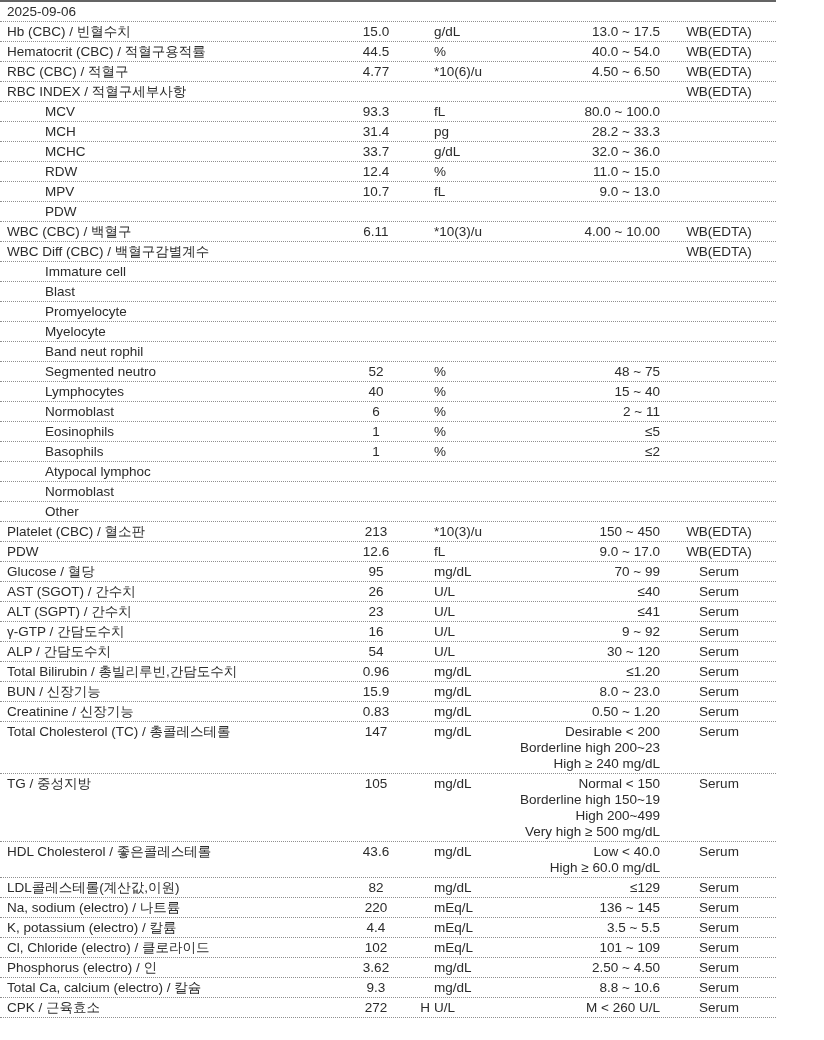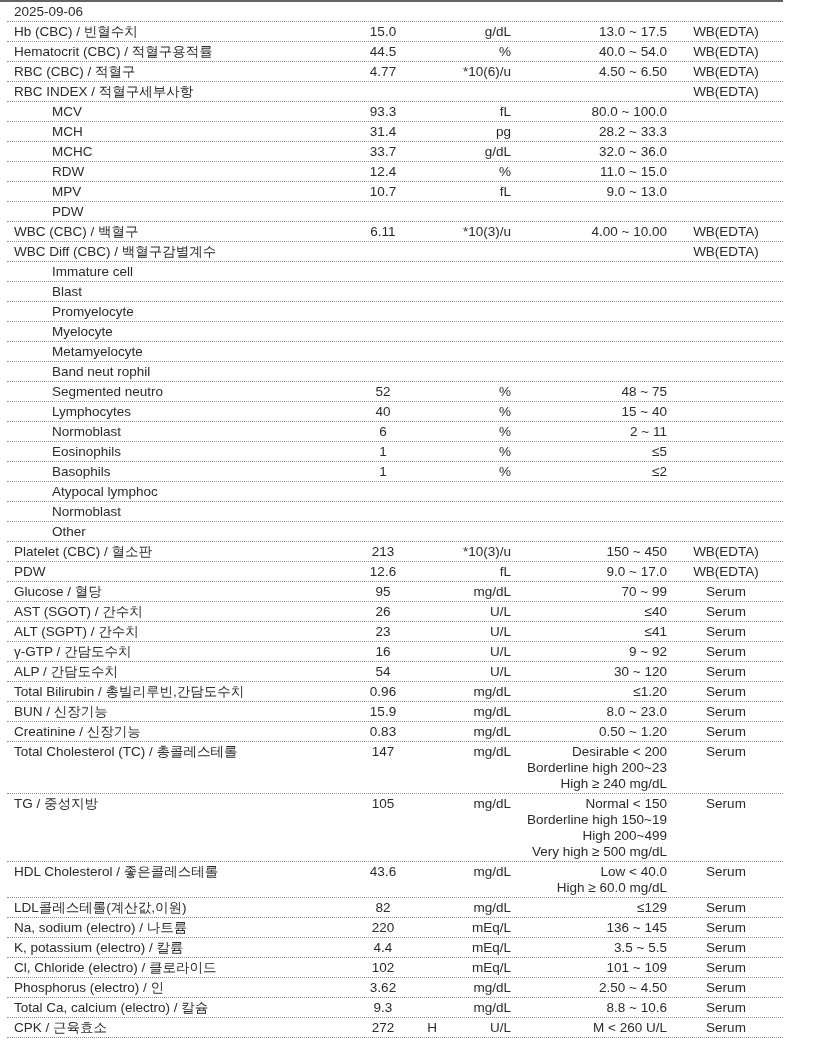--- a/index.html
+++ b/index.html
@@ -7,21 +7,20 @@
     width: 824px; height: 1040px; overflow: hidden;
     background: #ffffff;
     font-family: "Liberation Sans", "DejaVu Sans", sans-serif;
     font-size: 13.5px;
     color: #2b2b2b;
     -webkit-font-smoothing: antialiased;
   }
   .table {
     border-top: 2px solid #646464;
     width: 776px;
-    padding-left: 7px;
   }
   .row {
     display: flex;
     align-items: flex-start;
     border-bottom: 1px dotted #8f8f8f;
     min-height: 20px;
     box-sizing: border-box;
   }
   .cell {
     line-height: 16px;
@@ -31,21 +30,21 @@
   }
   .name {
     flex: none; width: 336px;
     padding-left: 7px;
     white-space: nowrap; overflow: hidden;
     text-align: left;
   }
   .row.indent .name { padding-left: 45px; }
   .value { flex: none; width: 80px;  text-align: center; }
   .flag  { flex: none; width: 18px;  text-align: center; }
-  .unit  { flex: none; width: 70px;  text-align: right; }
+  .unit  { flex: none; width: 70px;  text-align: left; }
   .range { flex: none; width: 156px; text-align: right; white-space: pre-line; }
   .specimen { flex: 1; text-align: center; padding-left: 2px; white-space: nowrap; }
   .date-row .name { width: 824px; }
 </style>
 </head>
 <body>
 
 <div class="table">
   <div class="row date-row">
     <div class="cell name">2025-09-06</div>
@@ -190,28 +189,20 @@
 
       <div class="row indent">
         <div class="cell name">Myelocyte</div>
         <div class="cell value"></div>
         <div class="cell flag"></div>
         <div class="cell unit"></div>
         <div class="cell range"></div>
         <div class="cell specimen"></div>
       </div>
 
-      <div class="row indent">
-        <div class="cell name">Metamyelocyte</div>
-        <div class="cell value"></div>
-        <div class="cell flag"></div>
-        <div class="cell unit"></div>
-        <div class="cell range"></div>
-        <div class="cell specimen"></div>
-      </div>
 
       <div class="row indent">
         <div class="cell name">Band neut rophil</div>
         <div class="cell value"></div>
         <div class="cell flag"></div>
         <div class="cell unit"></div>
         <div class="cell range"></div>
         <div class="cell specimen"></div>
       </div>
 

